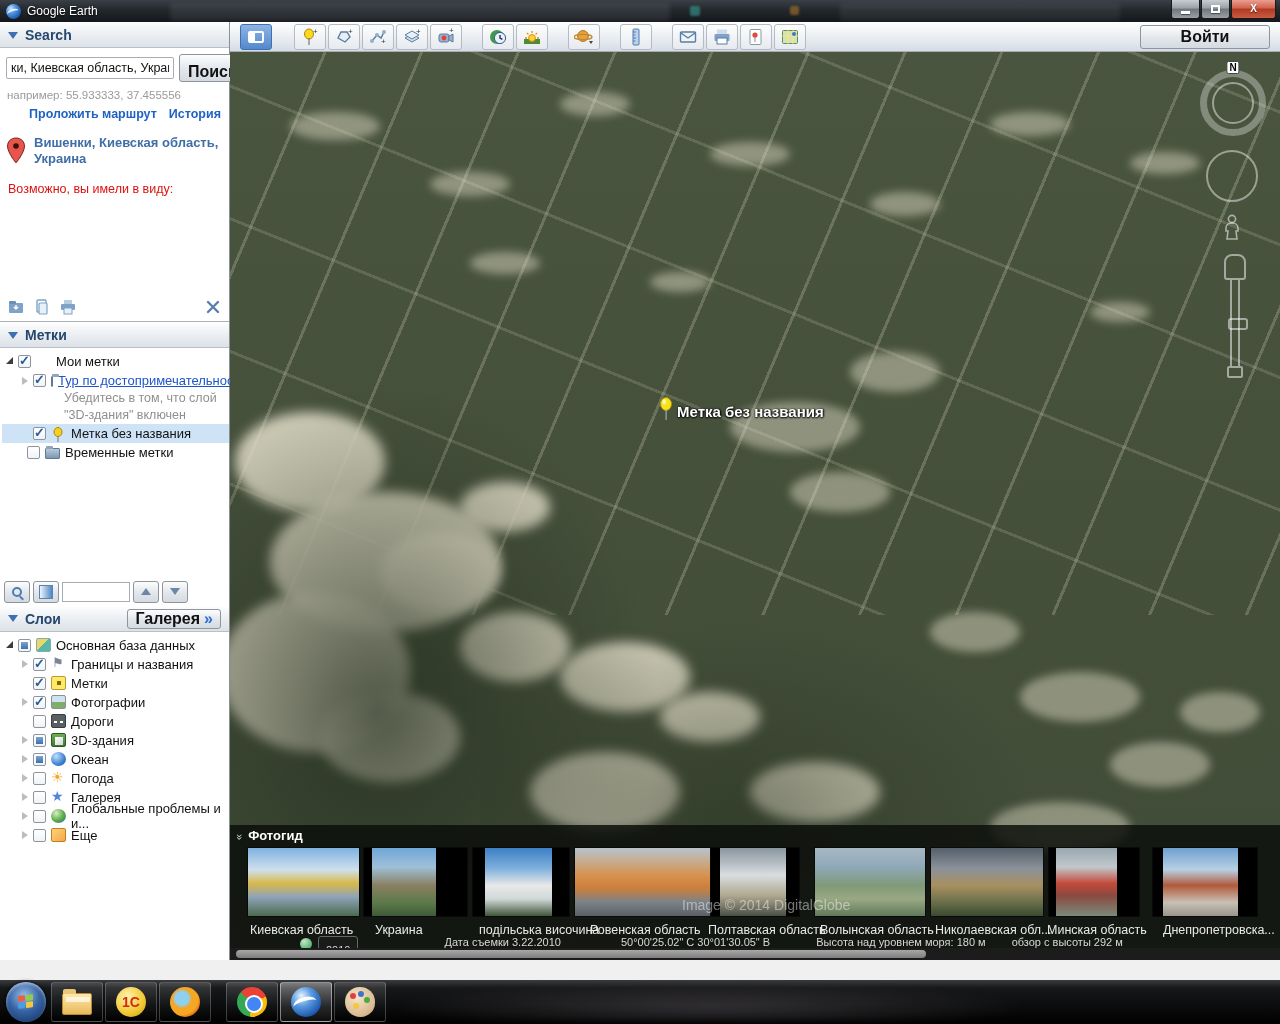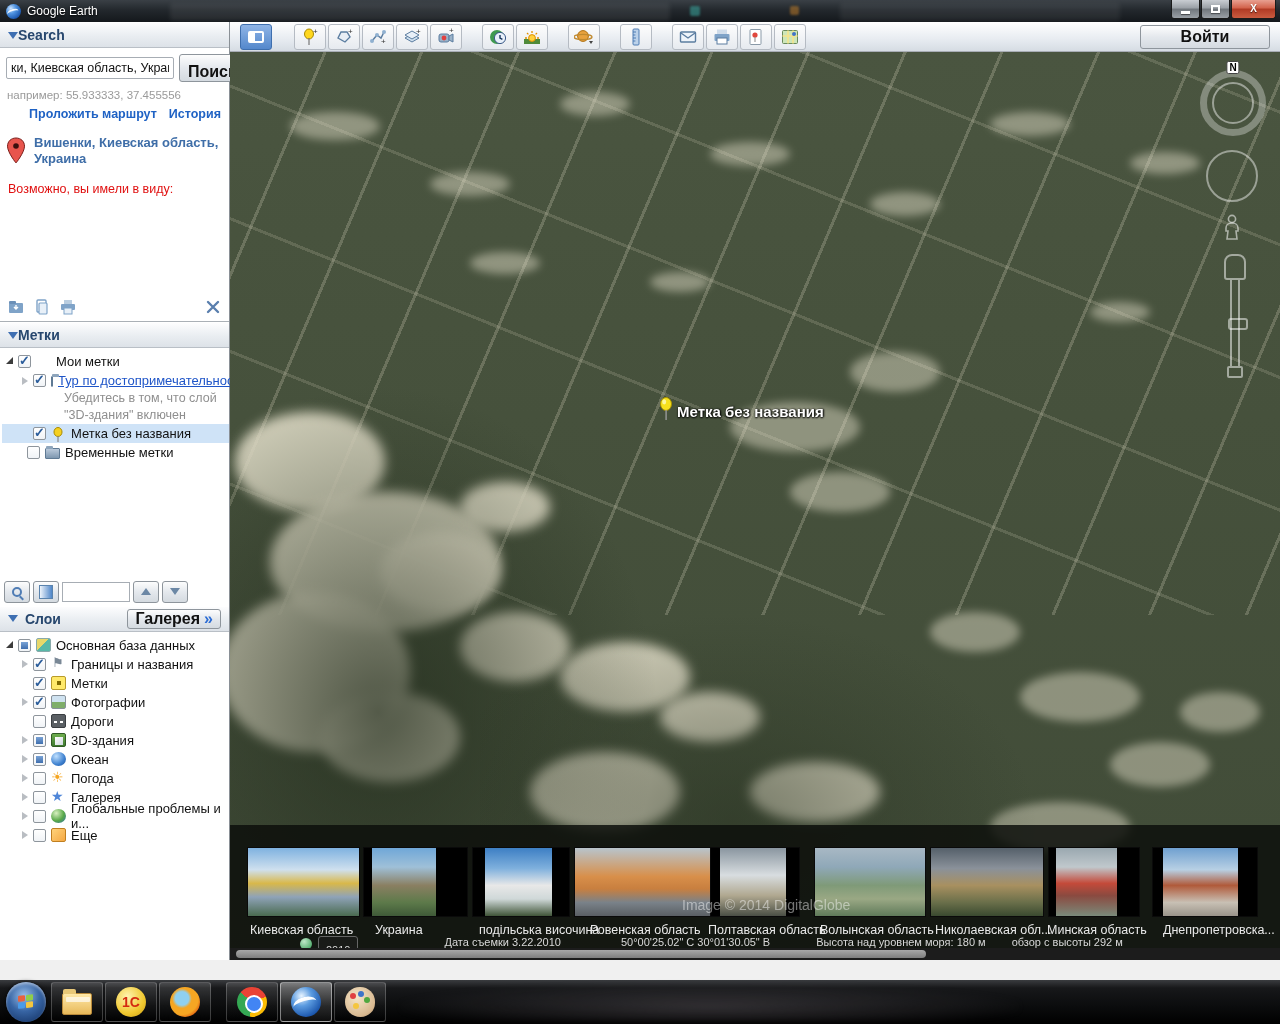--- a/index.html
+++ b/index.html
@@ -24,21 +24,21 @@
 
   
   .menubar { height:20px; background:linear-gradient(180deg,#fbfbfb,#eceff2); border-bottom:1px solid #c8ccd0; display:flex; align-items:center; padding-left:4px; }
   .menu-item { font-size:12px; color:#111; padding:2px 9px; }
 
   
   .content { display:flex; height:938px; }
 
   
   .sidebar { width:230px; background:#fff; border-right:1px solid #8a9096; display:flex; flex-direction:column; flex:0 0 auto; }
-  .panel-header { height:26px; background:linear-gradient(180deg,#fdfdfe 0%,#e9edf1 55%,#dde2e8 100%); border-top:1px solid #fff; border-bottom:1px solid #b9bfc6; display:flex; align-items:center; padding:0 8px; flex:0 0 auto; }
+  .panel-header { height:26px; background:linear-gradient(180deg,#fdfdfe 0%,#e9edf1 55%,#dde2e8 100%); border-top:1px solid #fff; border-bottom:1px solid #b9bfc6; display:flex; align-items:center; padding:0 8px; gap:7px; flex:0 0 auto; }
   .tri-down { width:0; height:0; border-left:5px solid transparent; border-right:5px solid transparent; border-top:7px solid #3e6fb2; }
   .panel-title { font-size:14px; font-weight:bold; color:#27476e; }
 
   .search-form { padding:6px 6px 2px 6px; display:flex; gap:5px; align-items:center; }
   .search-input { width:168px; height:22px; border:1px solid #a7adb4; border-radius:2px; font-size:12.5px; padding:0 4px; color:#111; overflow:hidden; white-space:nowrap; }
   .btn { border:1px solid #8e959c; border-radius:3px; background:linear-gradient(180deg,#fdfdfd,#e4e8ed 50%,#d4dae0); font-size:16px; }
   .search-btn { height:28px; padding:8px 8px; font-weight:bold; color:#111; }
   .hint { font-size:11.5px; color:#9a9a9a; padding:5px 7px 0 7px; }
   .links-row { display:flex; justify-content:flex-end; gap:12px; padding:6px 8px 6px 0; }
   .blue-link { color:#1f62c4; font-size:12.5px; font-weight:bold; text-decoration:none; }
@@ -573,20 +573,24 @@
             <path d="M4 14c0-3 2.6-5 6-5s6 2 6 5v3h-2l1 8H5l1-8H4z" fill="none" stroke="rgba(255,255,255,.55)" stroke-width="1.6"></path>
           </svg>
           <div class="zoom-slider">
             <div class="zs-top"></div>
             <div class="zs-bar"></div>
             <div class="zs-bot"></div>
           </div>
         </div>
 
         <div class="photostrip">
+          <div class="ps-header">
+            <span class="chev-dbl">»</span>
+            <span class="ps-title">Фотогид</span>
+          </div>
           <div class="thumbs">
             <div class="thumb" style="left:17px;width:113px;">
                 <div class="ph" style="left:0;right:0;background:linear-gradient(180deg,#7fb2e0 0%,#cfe0ee 32%,#d9b84a 52%,#8fa3b8 72%,#4a6b50 100%);"></div>
               </div>
             <div class="thumb" style="left:133px;width:105px;">
                 <div class="ph" style="left:8%;width:62%;background:linear-gradient(180deg,#6fa7d8 0%,#9fc0d8 28%,#8a7f62 55%,#5d7a4a 80%,#3f5a38 100%);"></div>
               </div>
             <div class="thumb" style="left:242px;width:98px;">
                 <div class="ph" style="left:12%;width:70%;background:linear-gradient(180deg,#3d7fc4 0%,#7fb0dd 30%,#e8e8e8 55%,#cfd8d8 75%,#405538 100%);"></div>
               </div>

